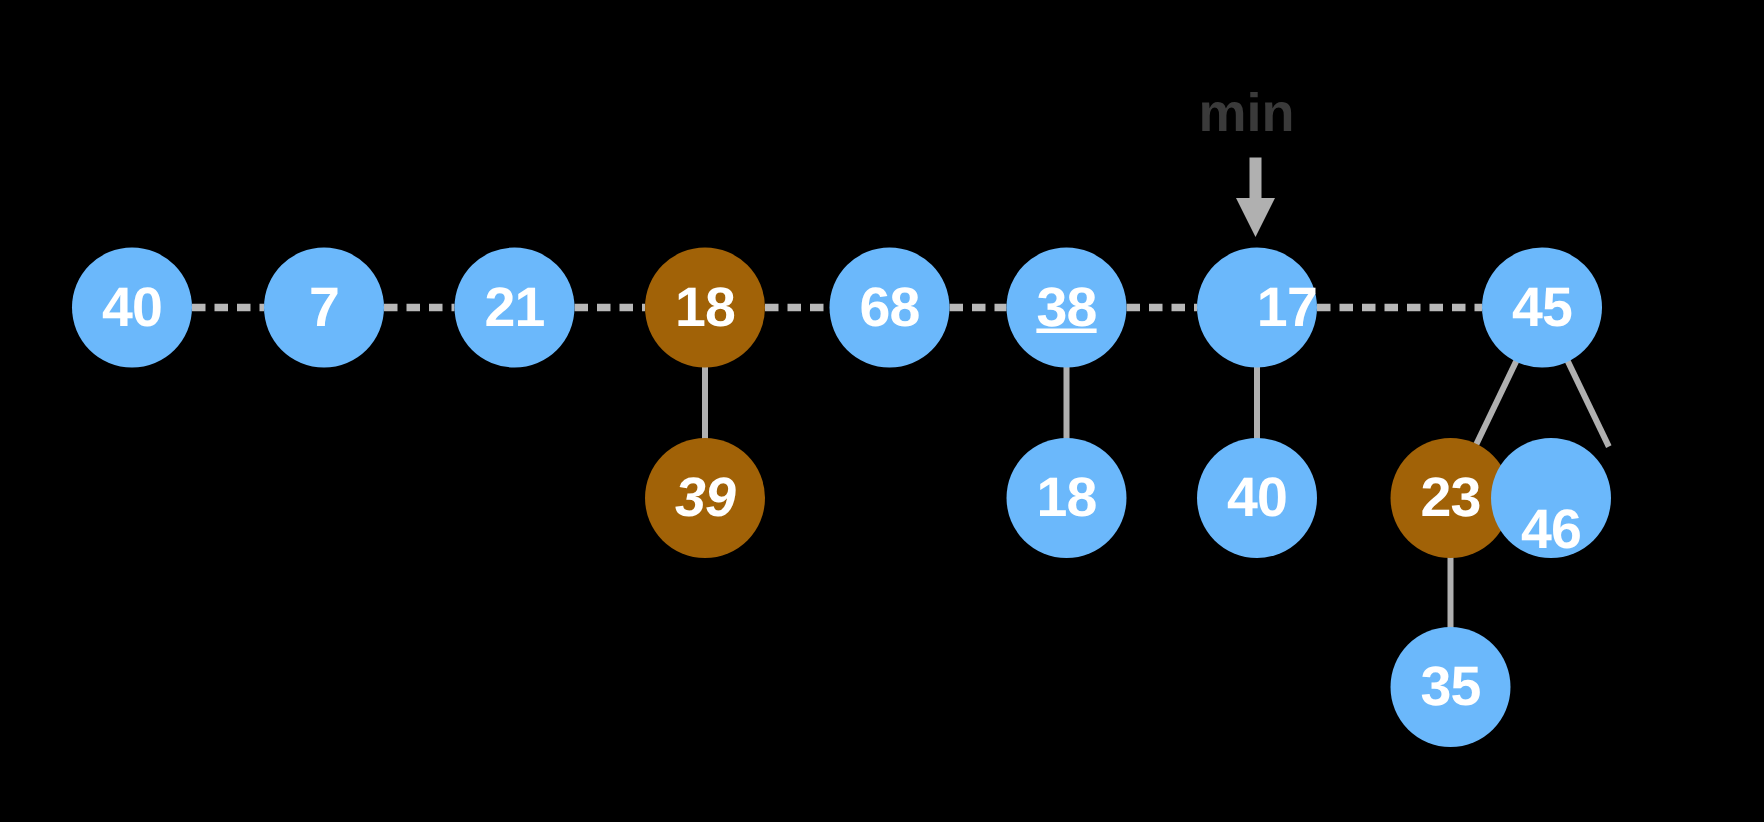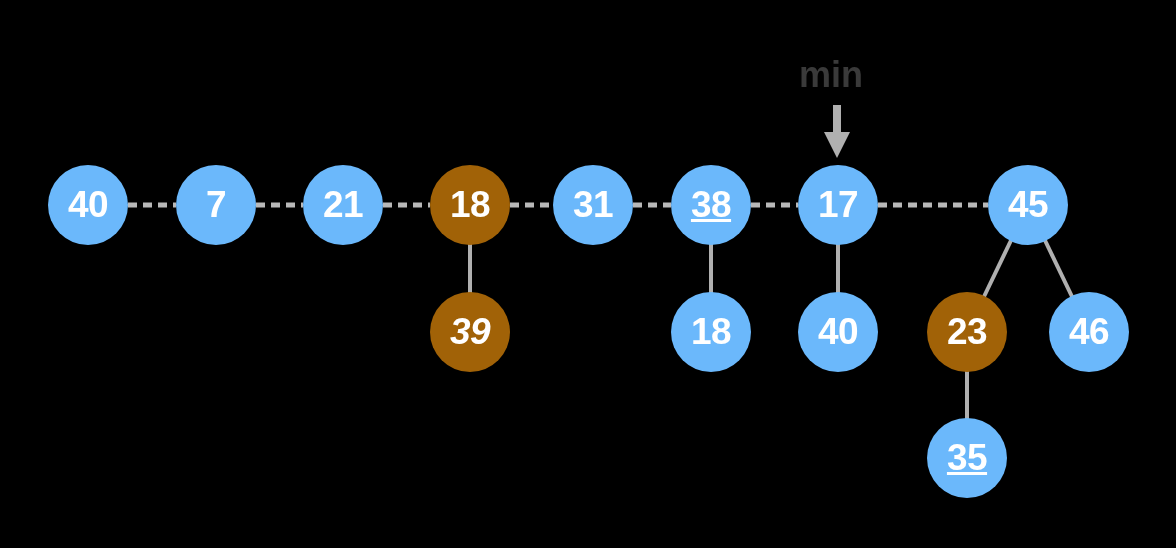--- a/index.html
+++ b/index.html
@@ -98,47 +98,47 @@
       <div class="node light" style="left: 176px; top: 165px;">
         <span class="node-label">7</span>
       </div>
       <div class="node light" style="left: 303px; top: 165px; text-align: center;">
         <span class="node-label">21</span>
       </div>
       <div class="node accent" style="left: 430px; top: 165px;">
         <span class="node-label">18</span>
       </div>
       <div class="node light" style="left: 553px; top: 165px;">
-        <span class="node-label">31</span>
+        <span class="node-label">68</span>
       </div>
       <div class="node light" style="left: 671px; top: 165px; text-decoration: underline;">
         <span class="node-label">38</span>
       </div>
-      <div class="node light" style="left: 798px; top: 165px;">
+      <div class="node light" style="left: 798px; top: 165px; justify-content: flex-end;">
         <span class="node-label">17</span>
       </div>
       <div class="node light" style="left: 988px; top: 165px;">
         <span class="node-label">45</span>
       </div>
       <div class="node accent" style="left: 430px; top: 292px; font-style: italic;">
         <span class="node-label">39</span>
       </div>
       <div class="node light" style="left: 671px; top: 292px;">
         <span class="node-label">18</span>
       </div>
       <div class="node light" style="left: 798px; top: 292px;">
         <span class="node-label">40</span>
       </div>
       <div class="node accent" style="left: 927px; top: 292px;">
         <span class="node-label">23</span>
       </div>
-      <div class="node light" style="left: 1049px; top: 292px;">
+      <div class="node light" style="left: 994px; top: 292px; align-items: flex-end;">
         <span class="node-label">46</span>
       </div>
-      <div class="node light" style="left: 927px; top: 418px; text-decoration: underline;">
+      <div class="node light" style="left: 927px; top: 418px;">
         <span class="node-label">35</span>
       </div>
     </div>
   <div id="annotation-layer">
       <div class="annotation" style="left: 831px; top: 75px; transform: translate(-50%, -50%);">min</div>
     </div>
 
 </div>
 
 </body></html>

